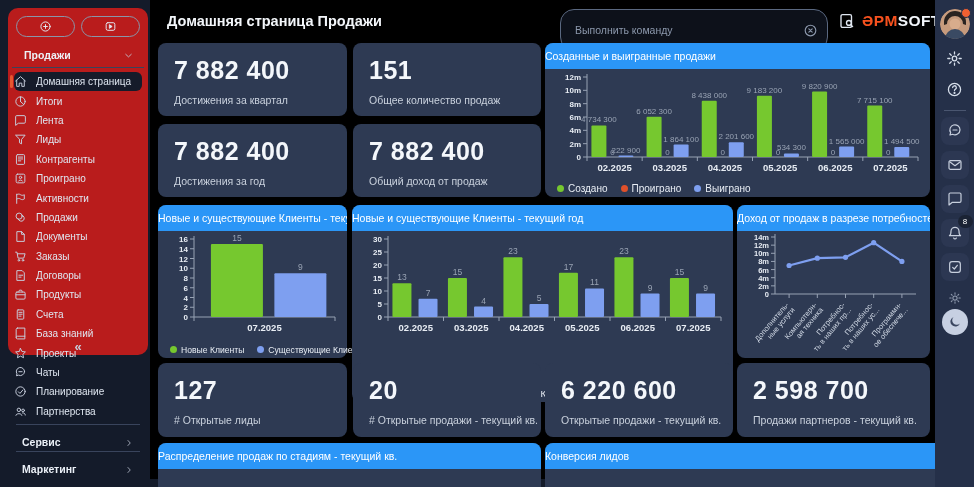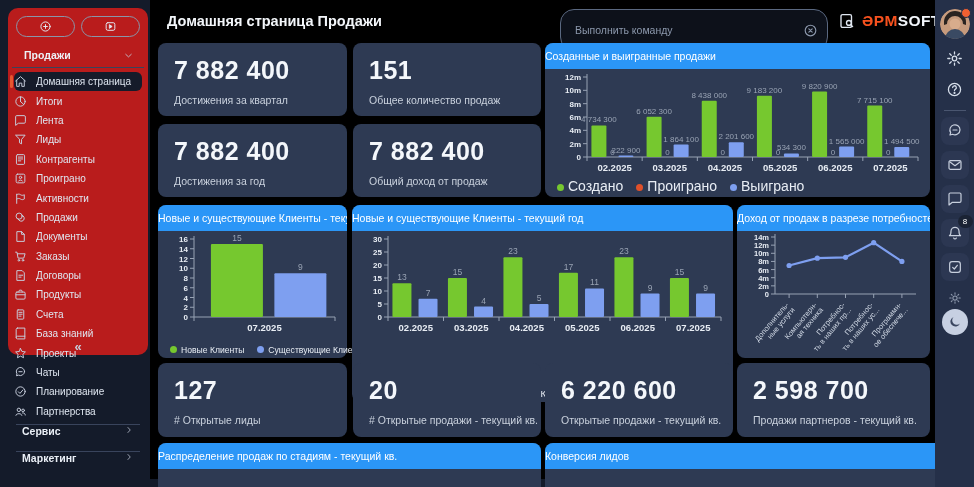--- a/index.html
+++ b/index.html
@@ -30,21 +30,21 @@
   .sb-top{display:flex;gap:6px;padding:8px 8px 6px 8px}
   .sb-top button{flex:1;height:21px;border-radius:11px;border:1px solid #8A95A8;background:transparent;color:#E3E9F2;display:flex;align-items:center;justify-content:center;cursor:pointer;padding:0}
   .sb-top .icn{width:13px;height:13px}
   .sb-ws{height:24px;display:flex;align-items:center;padding:0 10px 0 12px;font-size:10.5px;font-weight:bold;color:#EDF1F7;border-bottom:1px solid #39445C;margin:0 4px;cursor:pointer}
   .sb-ws .icn{margin-left:auto;width:11px;height:11px;color:#C6CEDC}
   #sb-nav{margin-top:4px}
   .sb-item{position:relative;height:19.4px;display:flex;align-items:center;gap:9px;margin:0 6px;color:#DFE6F0;font-size:10px;cursor:pointer;border-radius:6px}
   .sb-item .icn{width:13px;height:13px;color:#C6CEDC;flex:none}
   .sb-item.active{background:#151B2A}
   .sb-item.active::before{content:"";position:absolute;left:-4px;top:3px;width:3px;height:13px;background:#E65730;border-radius:2px}
-  .sb-sec{height:23px;display:flex;align-items:flex-start;padding:0 6px 0 6px;margin:3px 8px 0 8px;font-size:10.5px;font-weight:bold;color:#EAEFF6;border-top:1px solid #39445C;cursor:pointer}
+  .sb-sec{height:23px;display:flex;align-items:flex-end;padding:0 6px 0 6px;margin:3px 8px 0 8px;font-size:10.5px;font-weight:bold;color:#EAEFF6;border-top:1px solid #39445C;cursor:pointer}
   .sb-sec .icn{margin-left:auto;width:10px;height:10px;color:#C6CEDC}
   #sb-collapse{position:absolute;bottom:0px;left:0;width:100%;text-align:center;font-size:13px;font-weight:bold;color:#C6CEDC;background:none;border:none;cursor:pointer;height:16px;line-height:14px}
   
   #rail{position:absolute;left:935px;top:0;width:39px;height:487px;background:#253049;display:flex;flex-direction:column;align-items:center}
   #avatar{position:relative;width:30px;height:30px;margin-top:9px;border-radius:50%;overflow:visible;cursor:pointer}
   #avatar svg{border-radius:50%}
   #avatar .dot{position:absolute;right:-1px;top:-1px;width:8px;height:8px;border-radius:50%;background:#F06031;border:1.5px solid #253049}
   .rail-btn{width:24px;height:24px;color:#D6DEEA;display:flex;align-items:center;justify-content:center;margin-top:7px;cursor:pointer}
   .rail-btn .icn{width:17px;height:17px}
   .rail-div{width:22px;border-top:1px solid #4A5670;margin-top:9px}
@@ -362,21 +362,21 @@
           <rect x="288.1116666666666" y="77.56666666666666" width="15" height="10.433333333333332" rx="1" fill="#7E9FF0"></rect>
           <text x="295.6116666666666" y="74.56666666666666" text-anchor="middle" font-size="8" fill="#99A3B4">1 565 000</text>
           <rect x="343.2783333333333" y="78.03666666666666" width="15" height="9.963333333333333" rx="1" fill="#7E9FF0"></rect>
           <text x="350.7783333333333" y="75.03666666666666" text-anchor="middle" font-size="8" fill="#99A3B4">1 494 500</text>
           <text x="63.58333333333333" y="102" text-anchor="middle" font-size="9.5" font-weight="bold" fill="#E8EDF4">02.2025</text>
           <text x="118.74999999999999" y="102" text-anchor="middle" font-size="9.5" font-weight="bold" fill="#E8EDF4">03.2025</text>
           <text x="173.91666666666666" y="102" text-anchor="middle" font-size="9.5" font-weight="bold" fill="#E8EDF4">04.2025</text>
           <text x="229.08333333333334" y="102" text-anchor="middle" font-size="9.5" font-weight="bold" fill="#E8EDF4">05.2025</text>
           <text x="284.24999999999994" y="102" text-anchor="middle" font-size="9.5" font-weight="bold" fill="#E8EDF4">06.2025</text>
           <text x="339.41666666666663" y="102" text-anchor="middle" font-size="9.5" font-weight="bold" fill="#E8EDF4">07.2025</text>
-        </svg><div class="legend" style="font-size:14px">
+        </svg><div class="legend" style="font-size:10px">
           <span><span class="dot" style="background:#76C82F"></span>Создано</span>
           <span><span class="dot" style="background:#E0502A"></span>Проиграно</span>
           <span><span class="dot" style="background:#7E9FF0"></span>Выиграно</span>
         </div></div>
   </div>
 
   <div class="card" style="left:8px;top:205px;width:189px;height:153px">
     <div class="card-head">Новые и существующие Клиенты - текущий кв.</div>
     <div class="chart-body" id="chart1"><svg width="177" height="104">
           <line x1="26" y1="86" x2="30" y2="86" stroke="#97A2B4"></line>

